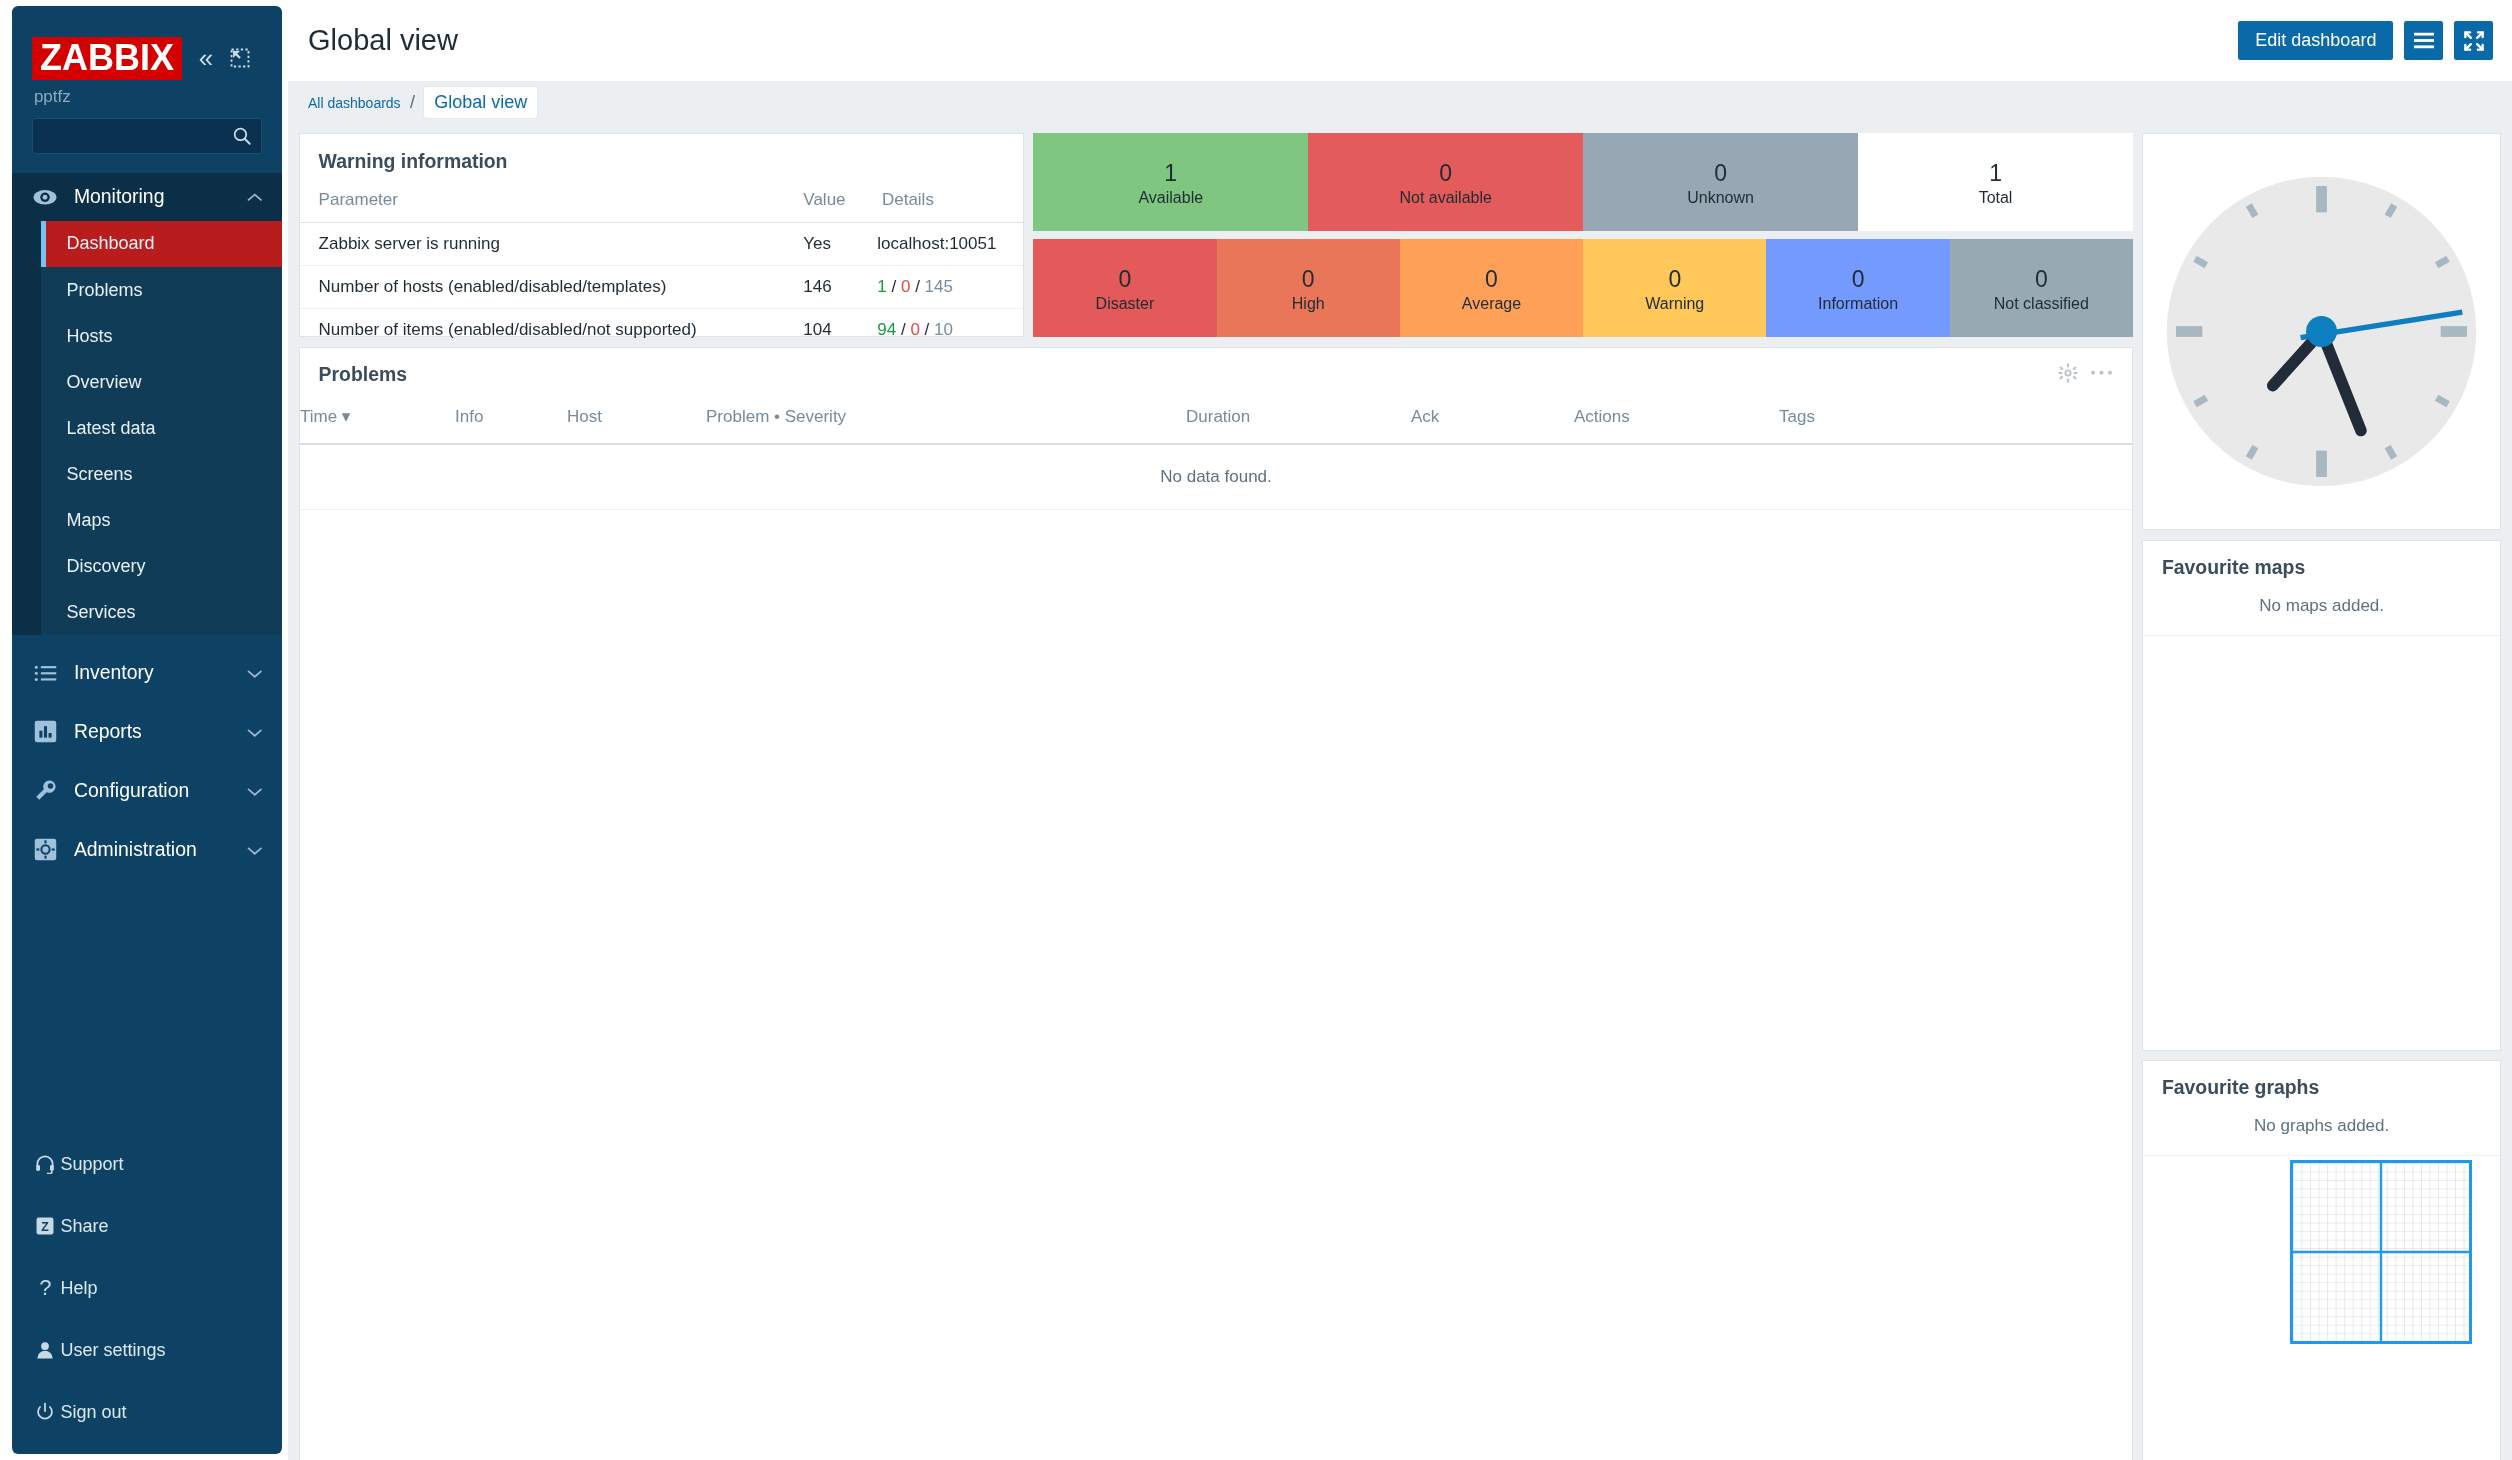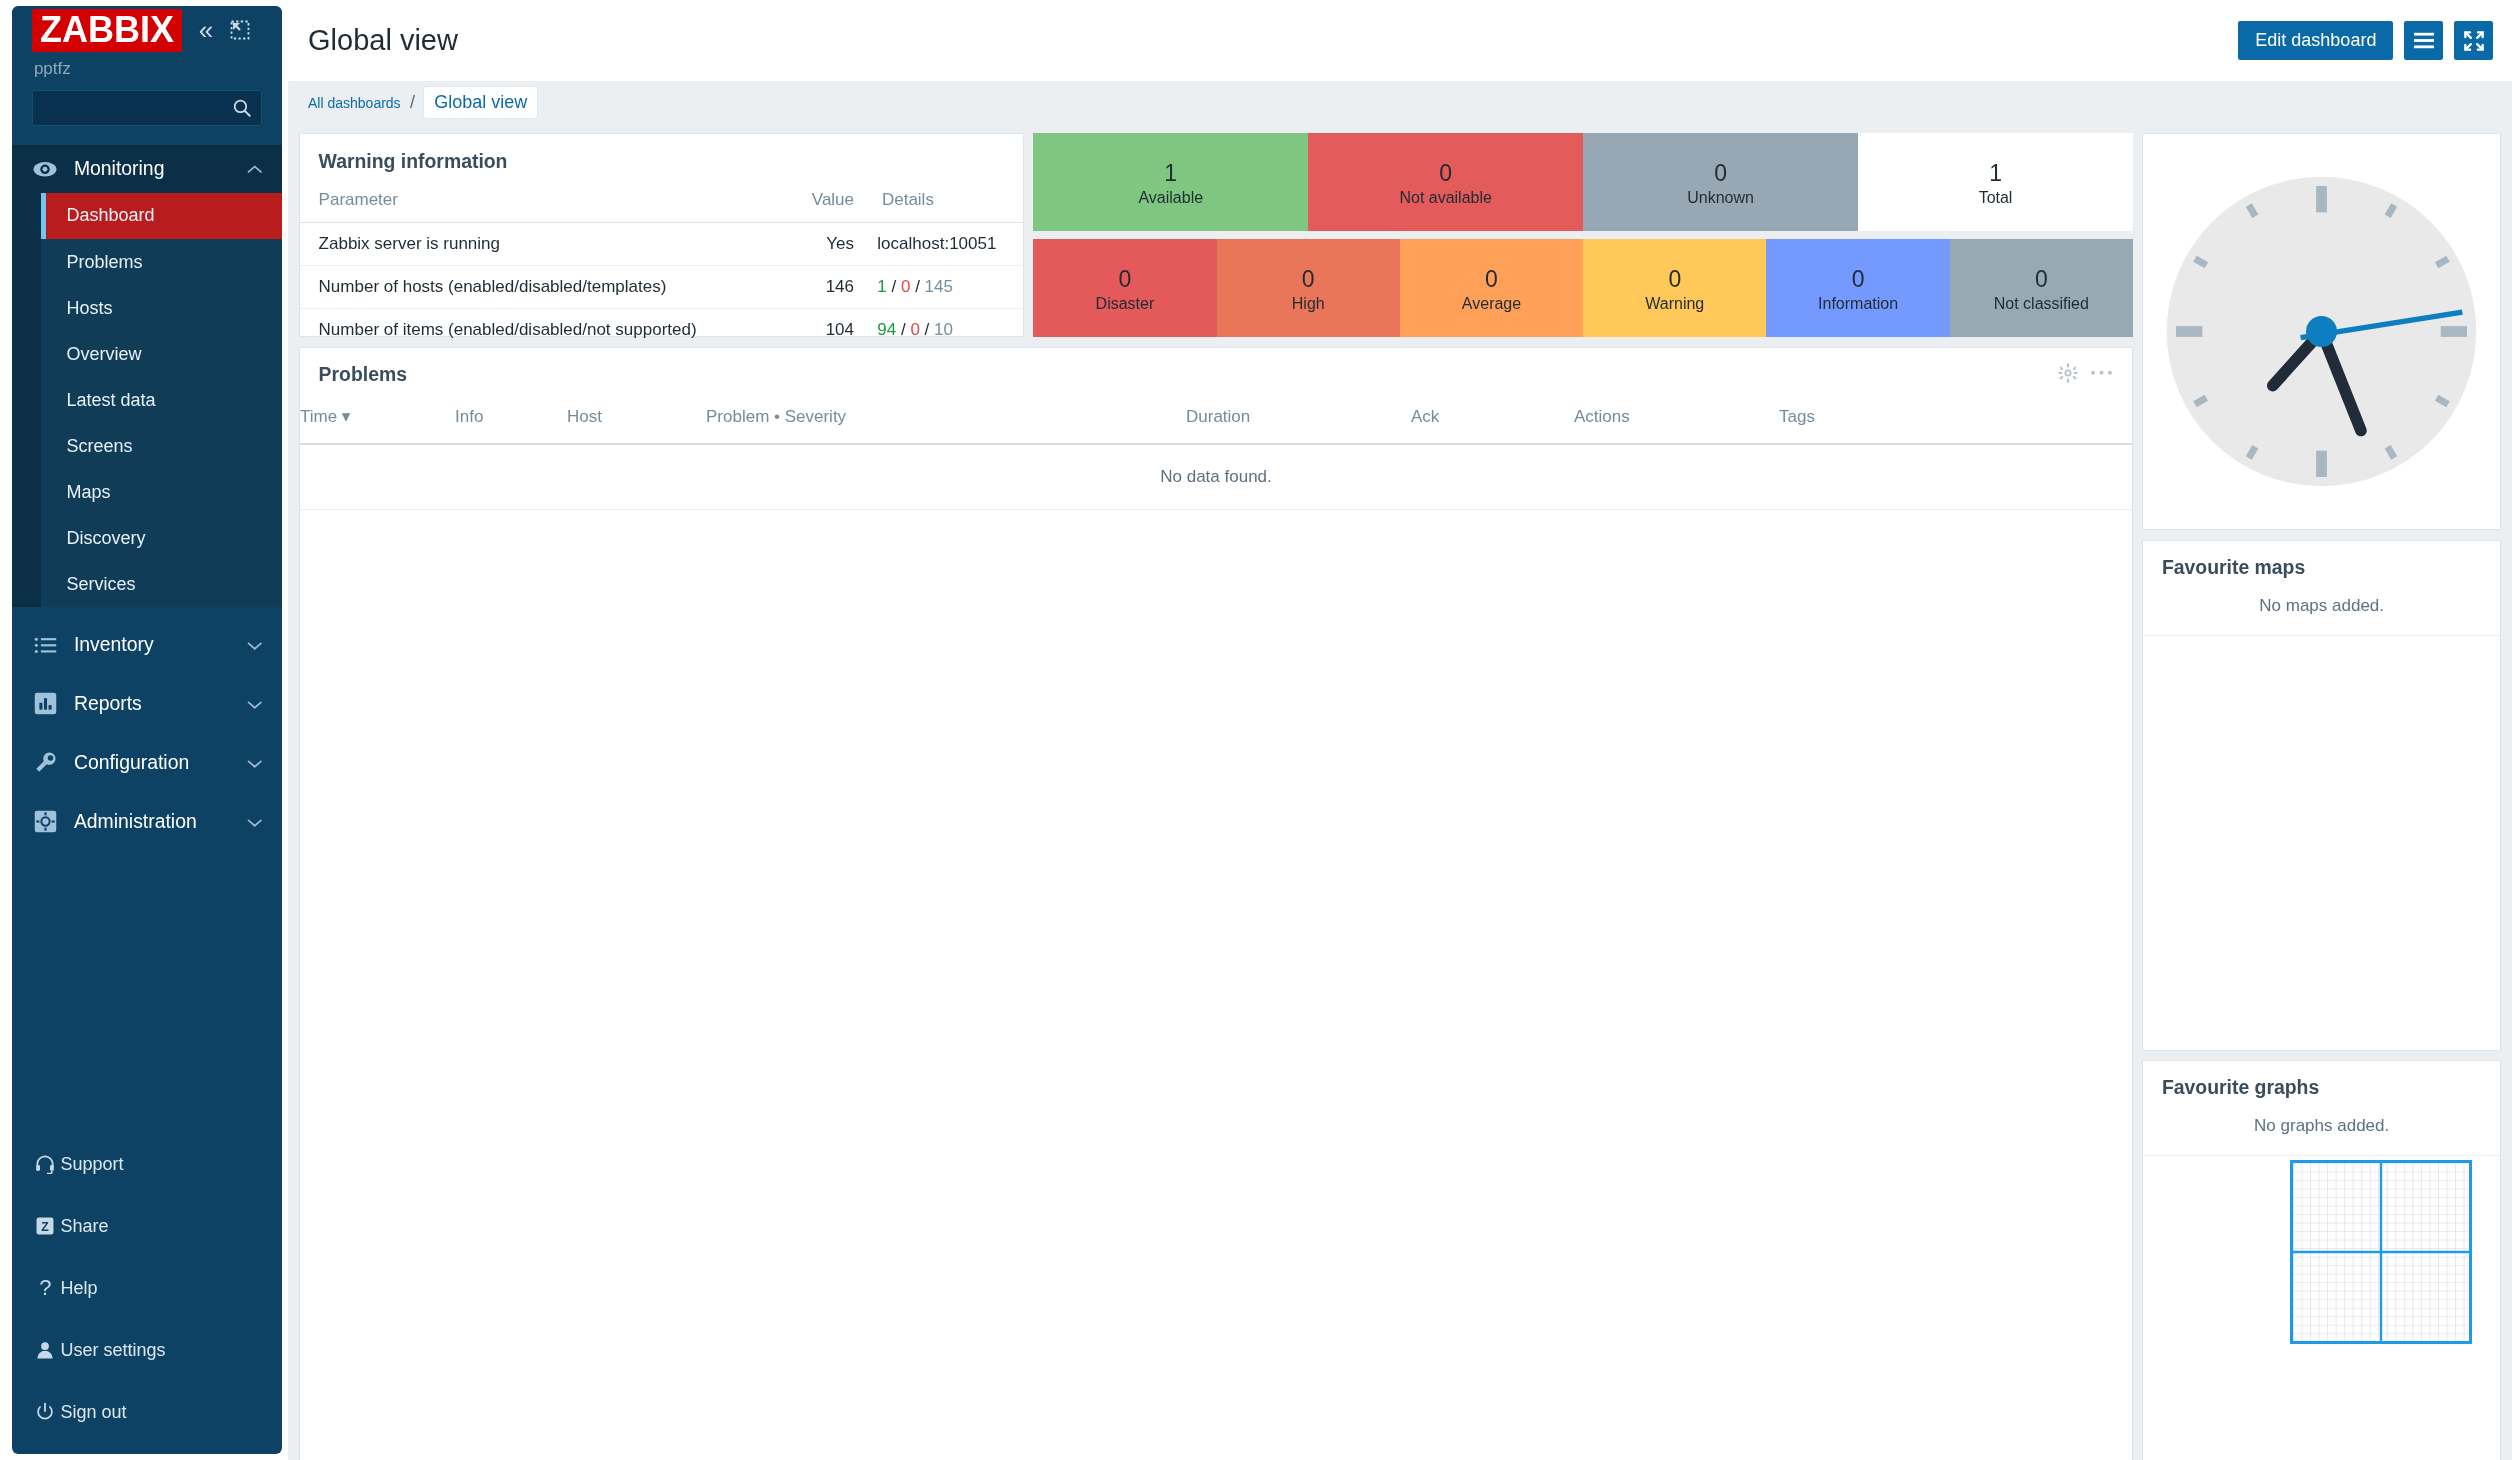--- a/index.html
+++ b/index.html
@@ -15,21 +15,21 @@
 
   
   .sidebar {
     position: absolute; left: 12.4px; top: 6.2px;
     width: 270px; height: 1448px;
     background: #0e4265;
     border-radius: 6.2px 6.2px 6.2px 6.2px;
     display: flex; flex-direction: column;
     overflow: hidden;
   }
-  .sb-top { padding: 3px 20px 0 20px; }
+  .sb-top { padding: 31px 20px 0 20px; }
   .sb-logo-row { display: flex; align-items: center; gap: 17px; }
   .zbx-logo {
     background: #d40000; color: #fff;
     font-size: 36px; font-weight: bold; letter-spacing: 0px;
     padding: 1.5px 7.7px 3.1px 7.7px; line-height: 1.05;
     font-family: "Liberation Sans", sans-serif;
   }
   .sb-icon-btn { color: #b6c9d6; display: inline-flex; align-items: center; }
   .collapse-chevrons { font-size: 26px; line-height: 1; color: #ccdae4; letter-spacing: -4.6px; padding-right:4.6px;}
   .sb-username { color: #8fa9bb; font-size: 17px; margin-top: 7.7px; margin-left: 1.5px; }
@@ -125,21 +125,21 @@
   .widget { background: #fff; border: 0.8px solid #dfe4e8; }
   .widget-title { font-size: 19.4px; color: #3b4d5c; font-weight: bold; padding: 15.5px 18.6px 12.4px 18.6px; }
 
   
   .sysinfo { width: 725px; display: flex; flex-direction: column; }
   .sysinfo table { width: 100%; border-collapse: collapse; }
   .sysinfo th {
     text-align: left; font-weight: normal; color: #768b9c; font-size: 17px;
     padding: 4.6px 9.3px 12.4px 18.6px; border-bottom: 1.5px solid #dde2e7; margin-top: 24px;
   }
-  .sysinfo th.num, .sysinfo td.num { text-align: right; }
+  .sysinfo th.num, .sysinfo td.num { text-align: left; }
   .sysinfo td {
     font-size: 17px; color: #1f2c33; padding: 11px 9.3px 11px 18.6px;
     border-bottom: 0.8px solid #eef1f4; white-space: nowrap;
   }
   .sysinfo td.det { padding-left: 14px; }
   .c-green { color: #1a9c3e; }
   .c-red { color: #e04a42; }
   .c-grey { color: #778e9e; }
 
   

